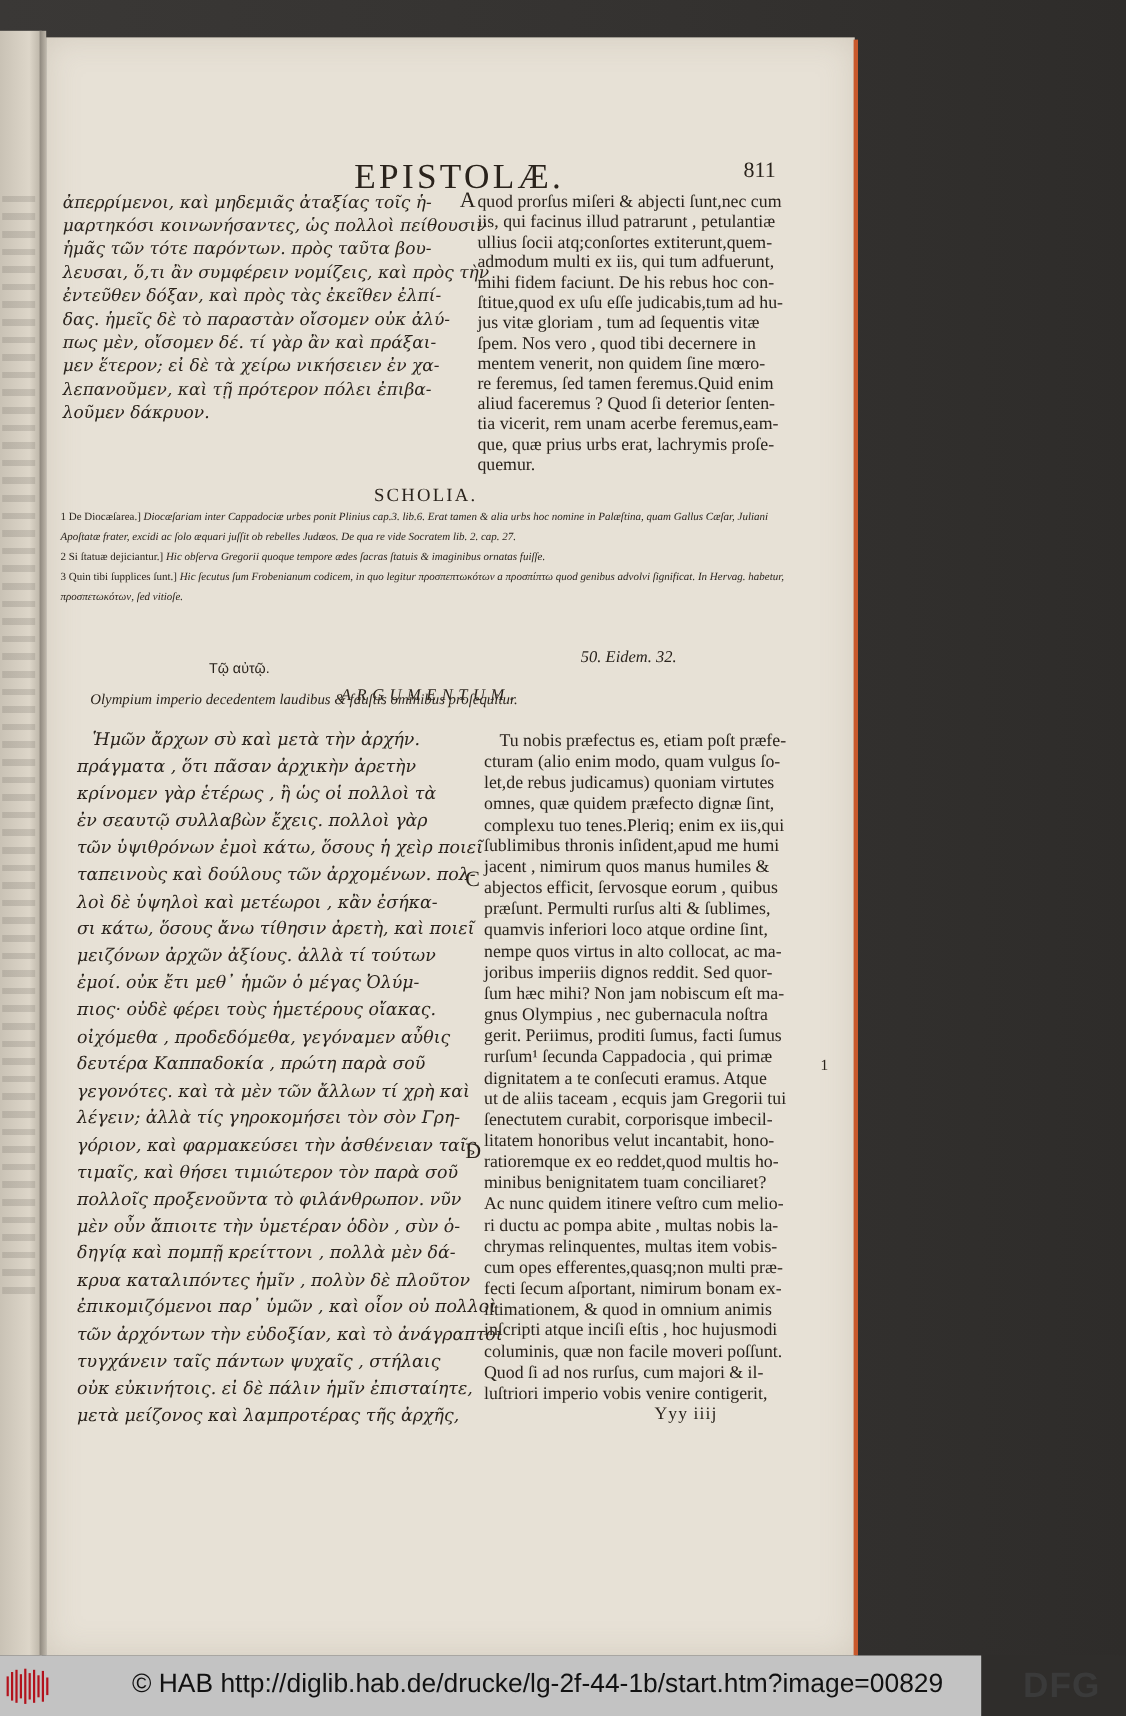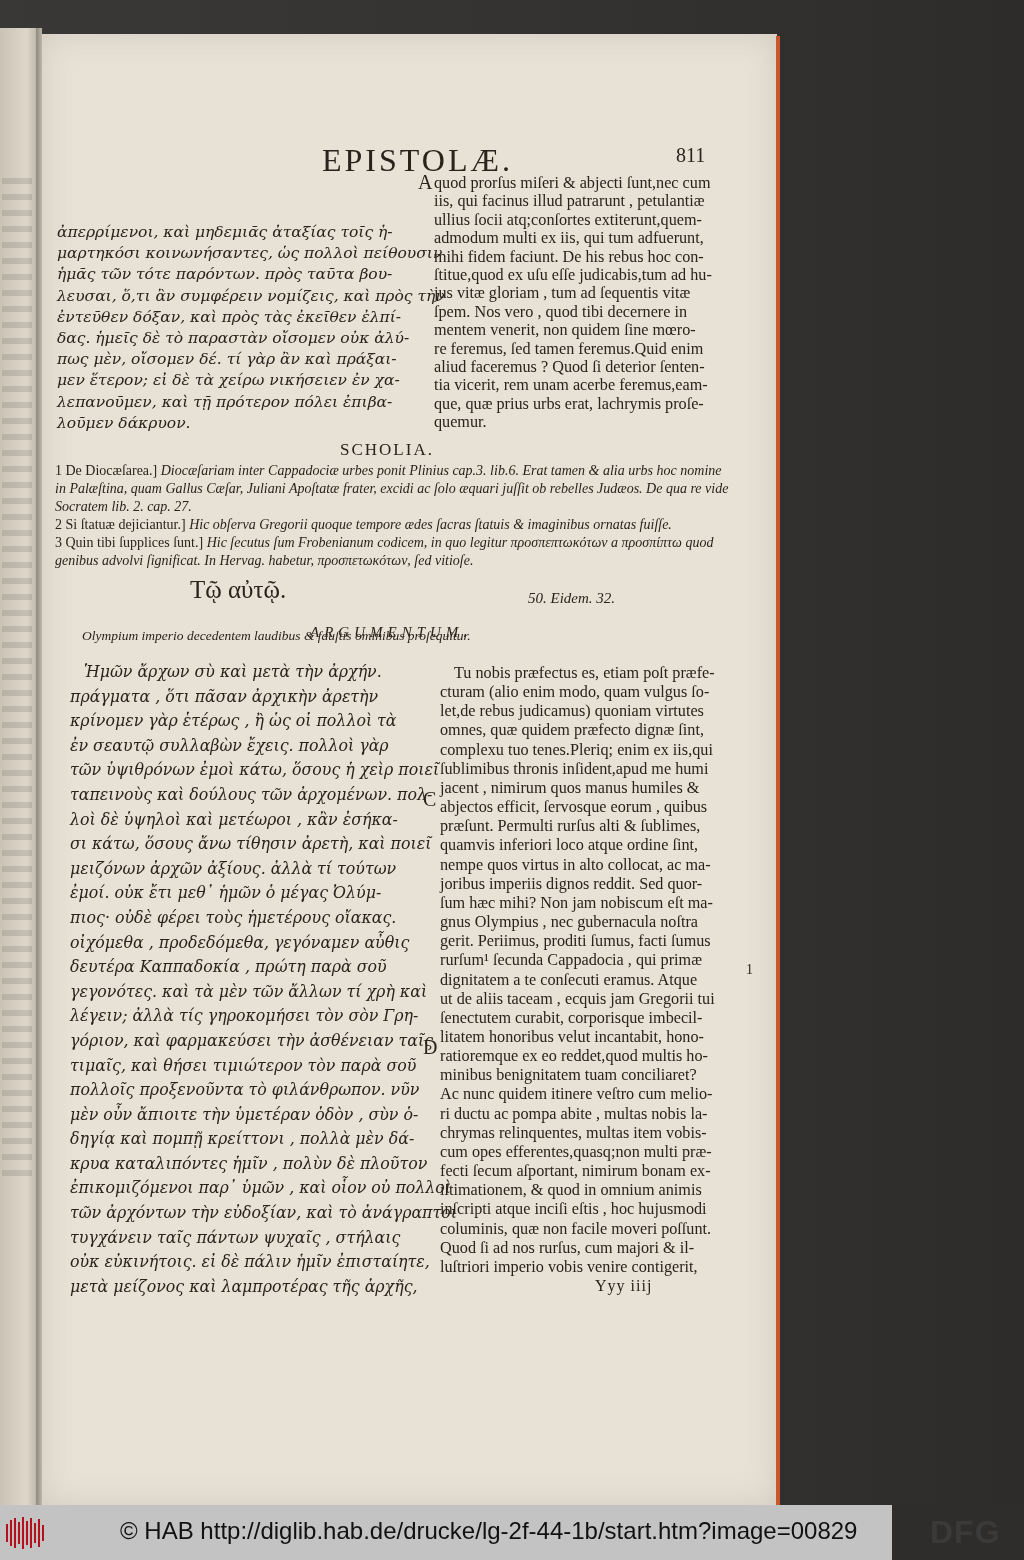--- a/index.html
+++ b/index.html
@@ -13,24 +13,24 @@
   .txt{position:absolute;color:#2a231c;}
   .header{left:322px;top:142px;font-size:32px;letter-spacing:3px;}
   .pagenum{left:676px;top:144px;font-size:20px;}
   .col{position:absolute;font-size:16.5px;line-height:21px;color:#2a231c;}
   .col .ln{display:block;white-space:nowrap;}
   .greek{font-style:italic;font-family:"DejaVu Serif",serif;font-size:15.5px;}
   .greek.big{font-size:15.8px;line-height:24.6px;}
   .latin{font-size:16.2px;}
   .margin-letter{position:absolute;font-size:20px;color:#2a231c;}
   .scholia-title{left:340px;top:440px;font-size:17px;letter-spacing:2px;}
-  .scholia{position:absolute;left:55px;top:462px;width:680px;font-size:14px;line-height:18px;color:#2a231c;}
+  .scholia{position:absolute;left:55px;top:462px;width:680px;font-size:10px;line-height:18px;color:#2a231c;}
   .scholia .lemma{font-style:normal;}
   .scholia .note{font-style:italic;}
-  .title-greek{left:190px;top:576px;font-size:25px;font-family:Liberation Serif, serif;}
+  .title-greek{left:190px;top:600px;font-size:13px;font-family:Liberation Sans, sans-serif;}
   .ref{left:528px;top:590px;font-size:15px;font-style:italic;}
   .argument{left:310px;top:624px;font-size:15px;font-style:italic;letter-spacing:5px;}
   .arg-text{left:58px;top:628px;font-size:13.5px;font-style:italic;margin-left:24px;}
   .signature{left:595px;top:1277px;font-size:16px;letter-spacing:1px;text-align:center;}
   .footnote-mark{left:746px;top:962px;font-size:14px;}
   .footer{position:absolute;left:0;top:1505px;width:892px;height:55px;background:#c3c3c3;}
   .footer .logo{position:absolute;left:6px;top:12px;width:38px;height:32px;display:flex;gap:2px;align-items:center;}
   .footer .logo span{display:block;width:2px;background:#b3121c;}
   .footer .credit{position:absolute;left:120px;top:12px;font-family:"Liberation Sans",sans-serif;font-size:24px;color:#111;}
   .footer .dfg{position:absolute;left:930px;top:9px;font-family:"Liberation Sans",sans-serif;font-weight:bold;font-size:32px;color:#3a3a3a;letter-spacing:1px;}
@@ -43,21 +43,21 @@
     <div class="ghost"></div>
   </div>
 <div class="gutter"></div>
 
 <div class="page"></div>
 <div class="page-edge"></div>
 
 <div class="txt header">EPISTOLÆ.</div>
 <div class="txt pagenum">811</div>
 
-<div class="col greek" style="left:57px;top:174px;width:370px;line-height:21.2px;margin-top:48px;">
+<div class="col greek" style="left:57px;top:174px;width:370px;line-height:21.2px;">
   <span class="ln">ἀπερρίμενοι, καὶ μηδεμιᾶς ἀταξίας τοῖς ἡ-</span>
   <span class="ln">μαρτηκόσι κοινωνήσαντες, ὡς πολλοὶ πείθουσιν</span>
   <span class="ln">ἡμᾶς τῶν τότε παρόντων.   πρὸς ταῦτα βου-</span>
   <span class="ln">λευσαι, ὅ,τι ἂν συμφέρειν νομίζεις, καὶ πρὸς τὴν</span>
   <span class="ln">ἐντεῦθεν δόξαν, καὶ πρὸς τὰς ἐκεῖθεν ἐλπί-</span>
   <span class="ln">δας.  ἡμεῖς δὲ τὸ παραστὰν οἴσομεν οὐκ ἀλύ-</span>
   <span class="ln">πως μὲν, οἴσομεν δέ.   τί γὰρ ἂν καὶ πράξαι-</span>
   <span class="ln">μεν ἕτερον; εἰ δὲ τὰ χείρω νικήσειεν ἐν χα-</span>
   <span class="ln">λεπανοῦμεν, καὶ τῇ πρότερον πόλει ἐπιβα-</span>
   <span class="ln">λοῦμεν δάκρυον.</span>

